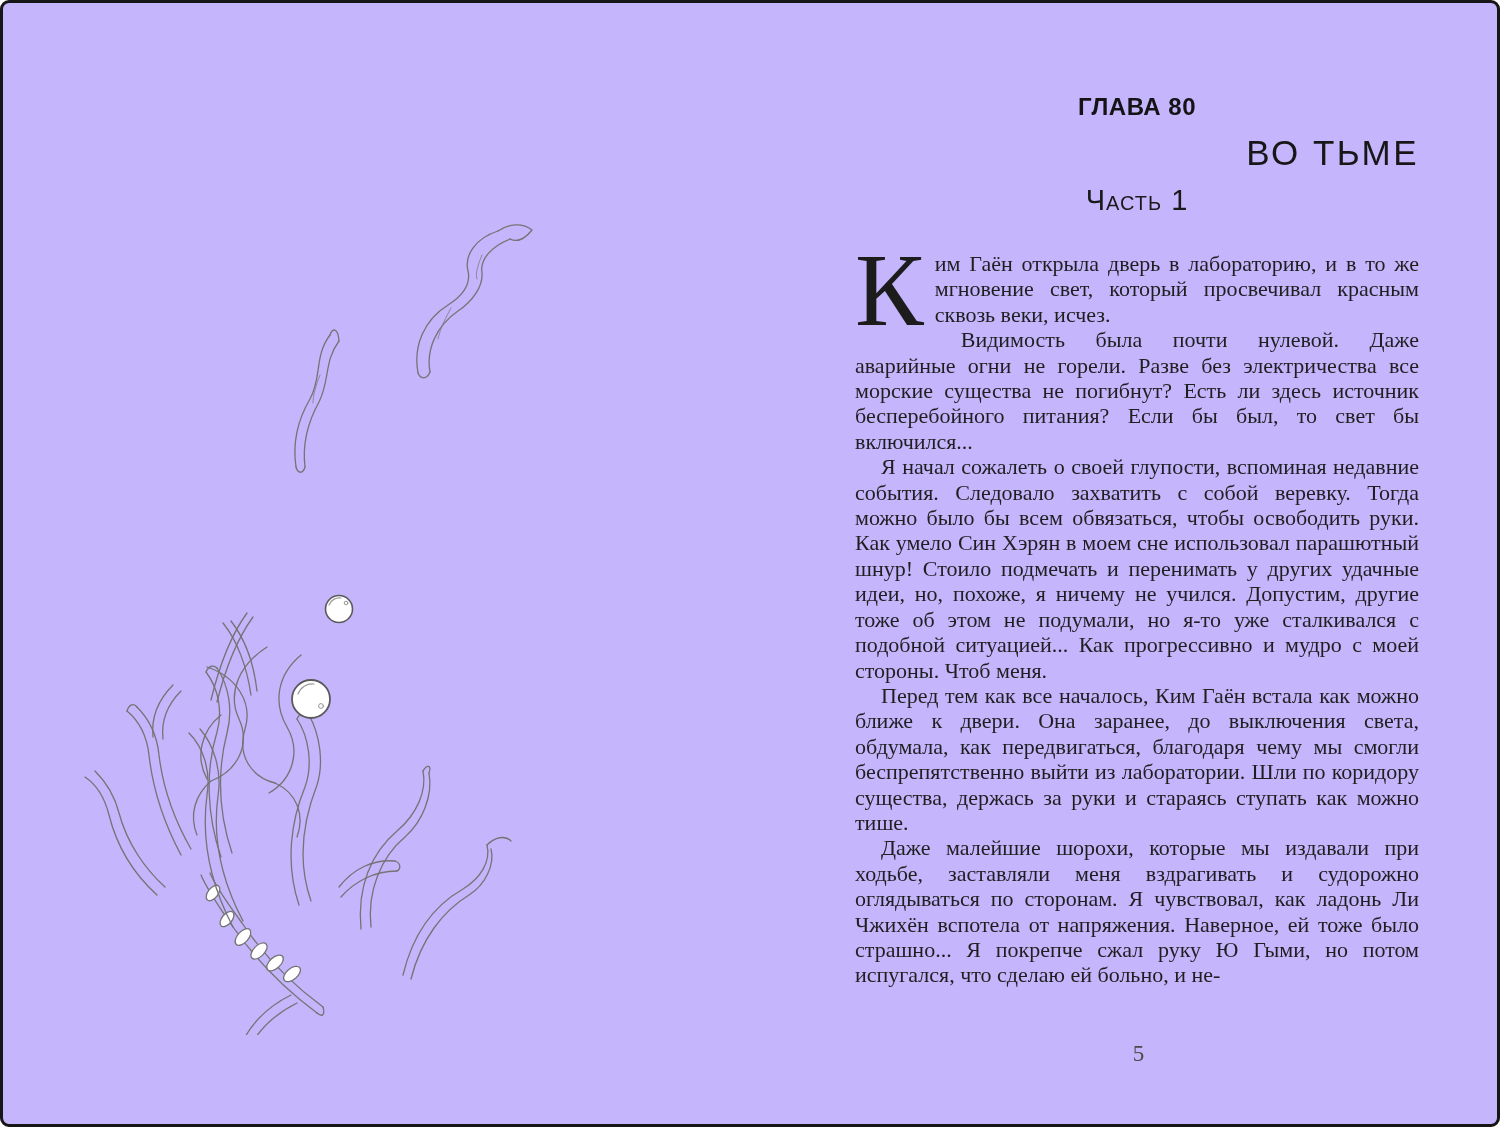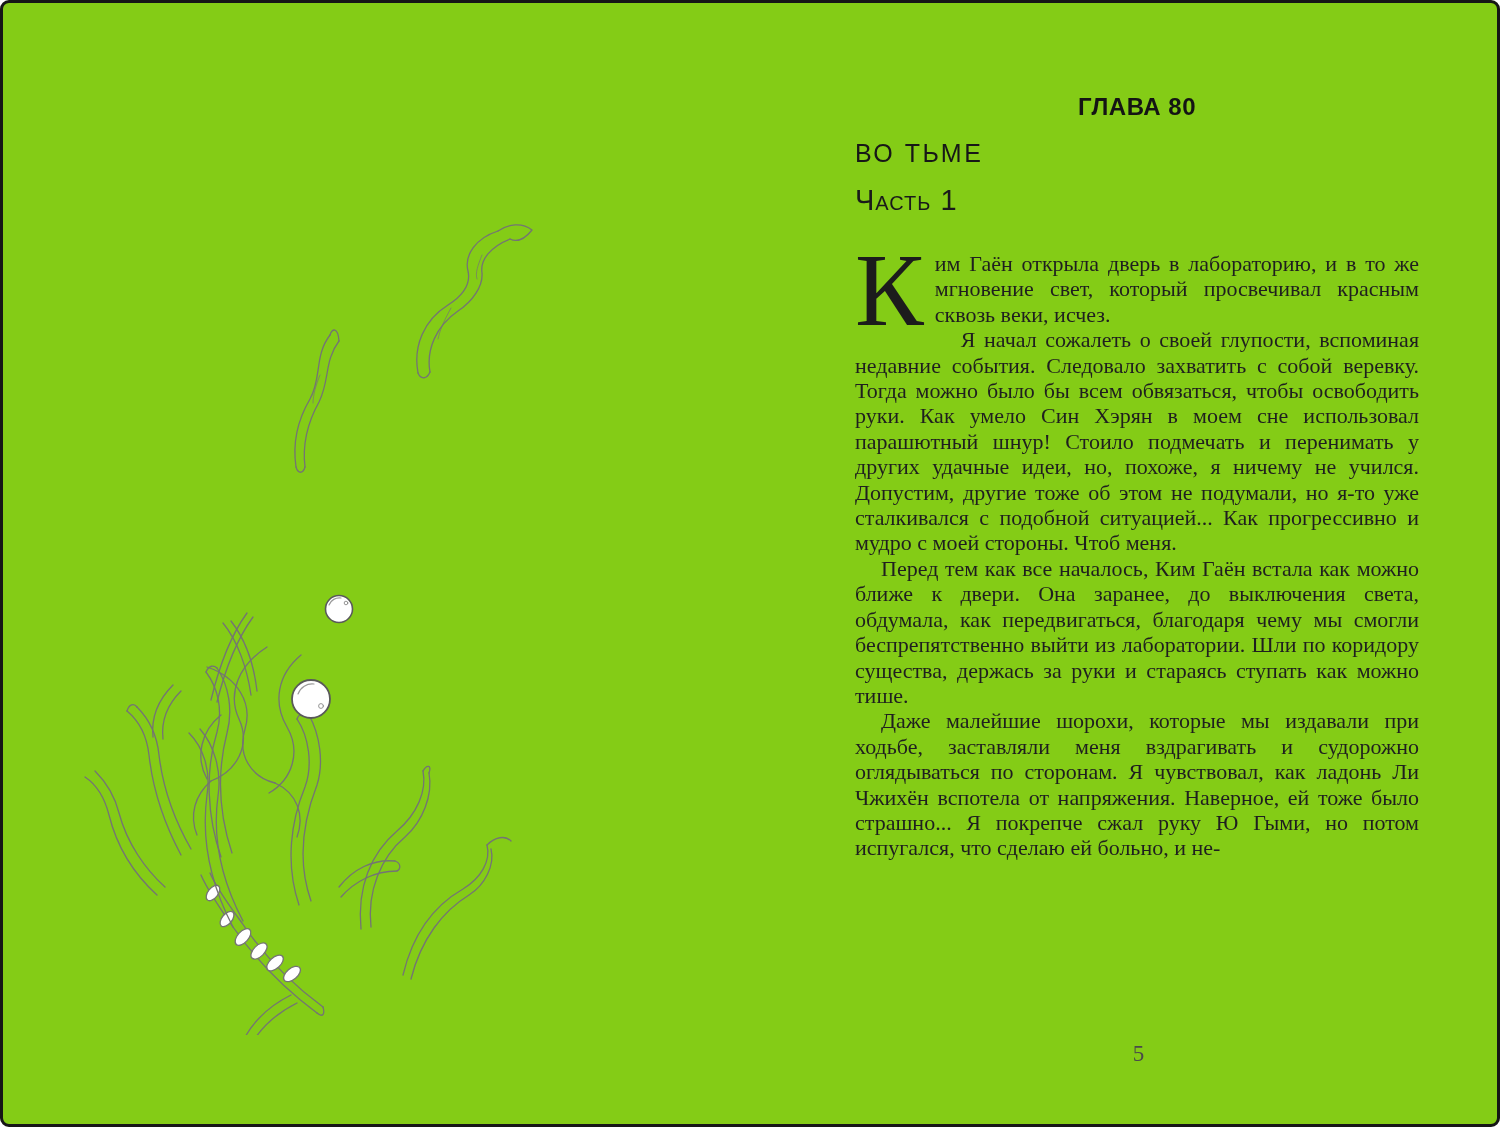--- a/index.html
+++ b/index.html
@@ -3,21 +3,21 @@
 <meta charset="utf-8">
 <style>
   html, body { margin: 0; padding: 0; background: #ffffff; }
   body {
     width: 1500px; height: 1127px; overflow: hidden;
     font-family: "Liberation Serif", "DejaVu Serif", serif;
   }
   .sheet {
     box-sizing: border-box;
     width: 1500px; height: 1127px;
-    background: #84cc16;
+    background: #c4b5fd;
     border: 3px solid #161616;
     border-radius: 9px;
     position: relative;
     display: flex;
   }
   .page { position: relative; width: 50%; height: 100%; }
 
   
   .illustration {
     position: absolute; left: 58px; top: 212px;
@@ -37,33 +37,33 @@
     font-weight: 700;
     font-size: 24px; line-height: 28px;
     letter-spacing: 0.5px;
     text-align: center;
     color: #141414;
     font-feature-settings: "onum";
   }
   .chapter-title {
     font-family: "Liberation Sans", "DejaVu Sans", sans-serif;
     font-weight: 400;
-    font-size: 25px; line-height: 40px;
+    font-size: 35px; line-height: 40px;
     letter-spacing: 2.5px;
-    text-align: left;
+    text-align: right;
     color: #171717;
     margin: 12px 0 0 0;
   }
   .part-label {
     font-family: "Liberation Sans", "DejaVu Sans", sans-serif;
     font-weight: 400;
     font-variant: small-caps;
     font-size: 29px; line-height: 34px;
     letter-spacing: 1px;
-    text-align: left;
+    text-align: center;
     color: #1a1a1a;
     margin-top: 10px;
   }
   .body-text {
     margin-top: 34px;
     font-size: 22px;
     line-height: 25.4px;
     text-align: justify;
     color: #1f1f1f;
   }
@@ -191,20 +191,21 @@
     <div class="right-inner">
 
       <div class="chapter-label">ГЛАВА 80</div>
 
       <h1 class="chapter-title">ВО ТЬМЕ</h1>
 
       <div class="part-label">Часть 1</div>
 
       <div class="body-text">
           <p class="para has-dropcap"><span class="dropcap">К</span>им Гаён открыла дверь в лабораторию, и в то же мгновение свет, который просвечивал красным сквозь веки, исчез.</p>
+          <p class="para">Видимость была почти нулевой. Даже аварийные огни не горели. Разве без электричества все морские существа не погибнут? Есть ли здесь источник бесперебойного питания? Если бы был, то свет бы включился...</p>
           <p class="para">Я начал сожалеть о своей глупости, вспоминая недавние события. Следовало захватить с собой веревку. Тогда можно было бы всем обвязаться, чтобы освободить руки. Как умело Син Хэрян в моем сне использовал парашютный шнур! Стоило подмечать и перенимать у других удачные идеи, но, похоже, я ничему не учился. Допустим, другие тоже об этом не подумали, но я-то уже сталкивался с подобной ситуацией... Как прогрессивно и мудро с моей стороны. Чтоб меня.</p>
           <p class="para">Перед тем как все началось, Ким Гаён встала как можно ближе к двери. Она заранее, до выключения света, обдумала, как передвигаться, благодаря чему мы смогли беспрепятственно выйти из лаборатории. Шли по коридору существа, держась за руки и стараясь ступать как можно тише.</p>
           <p class="para">Даже малейшие шорохи, которые мы издавали при ходьбе, заставляли меня вздрагивать и судорожно оглядываться по сторонам. Я чувствовал, как ладонь Ли Чжихён вспотела от напряжения. Наверное, ей тоже было страшно... Я покрепче сжал руку Ю Гыми, но потом испугался, что сделаю ей больно, и не-</p>
         </div>
 
       <div class="page-number">5</div>
     </div>
   </div>
 
 </div>

